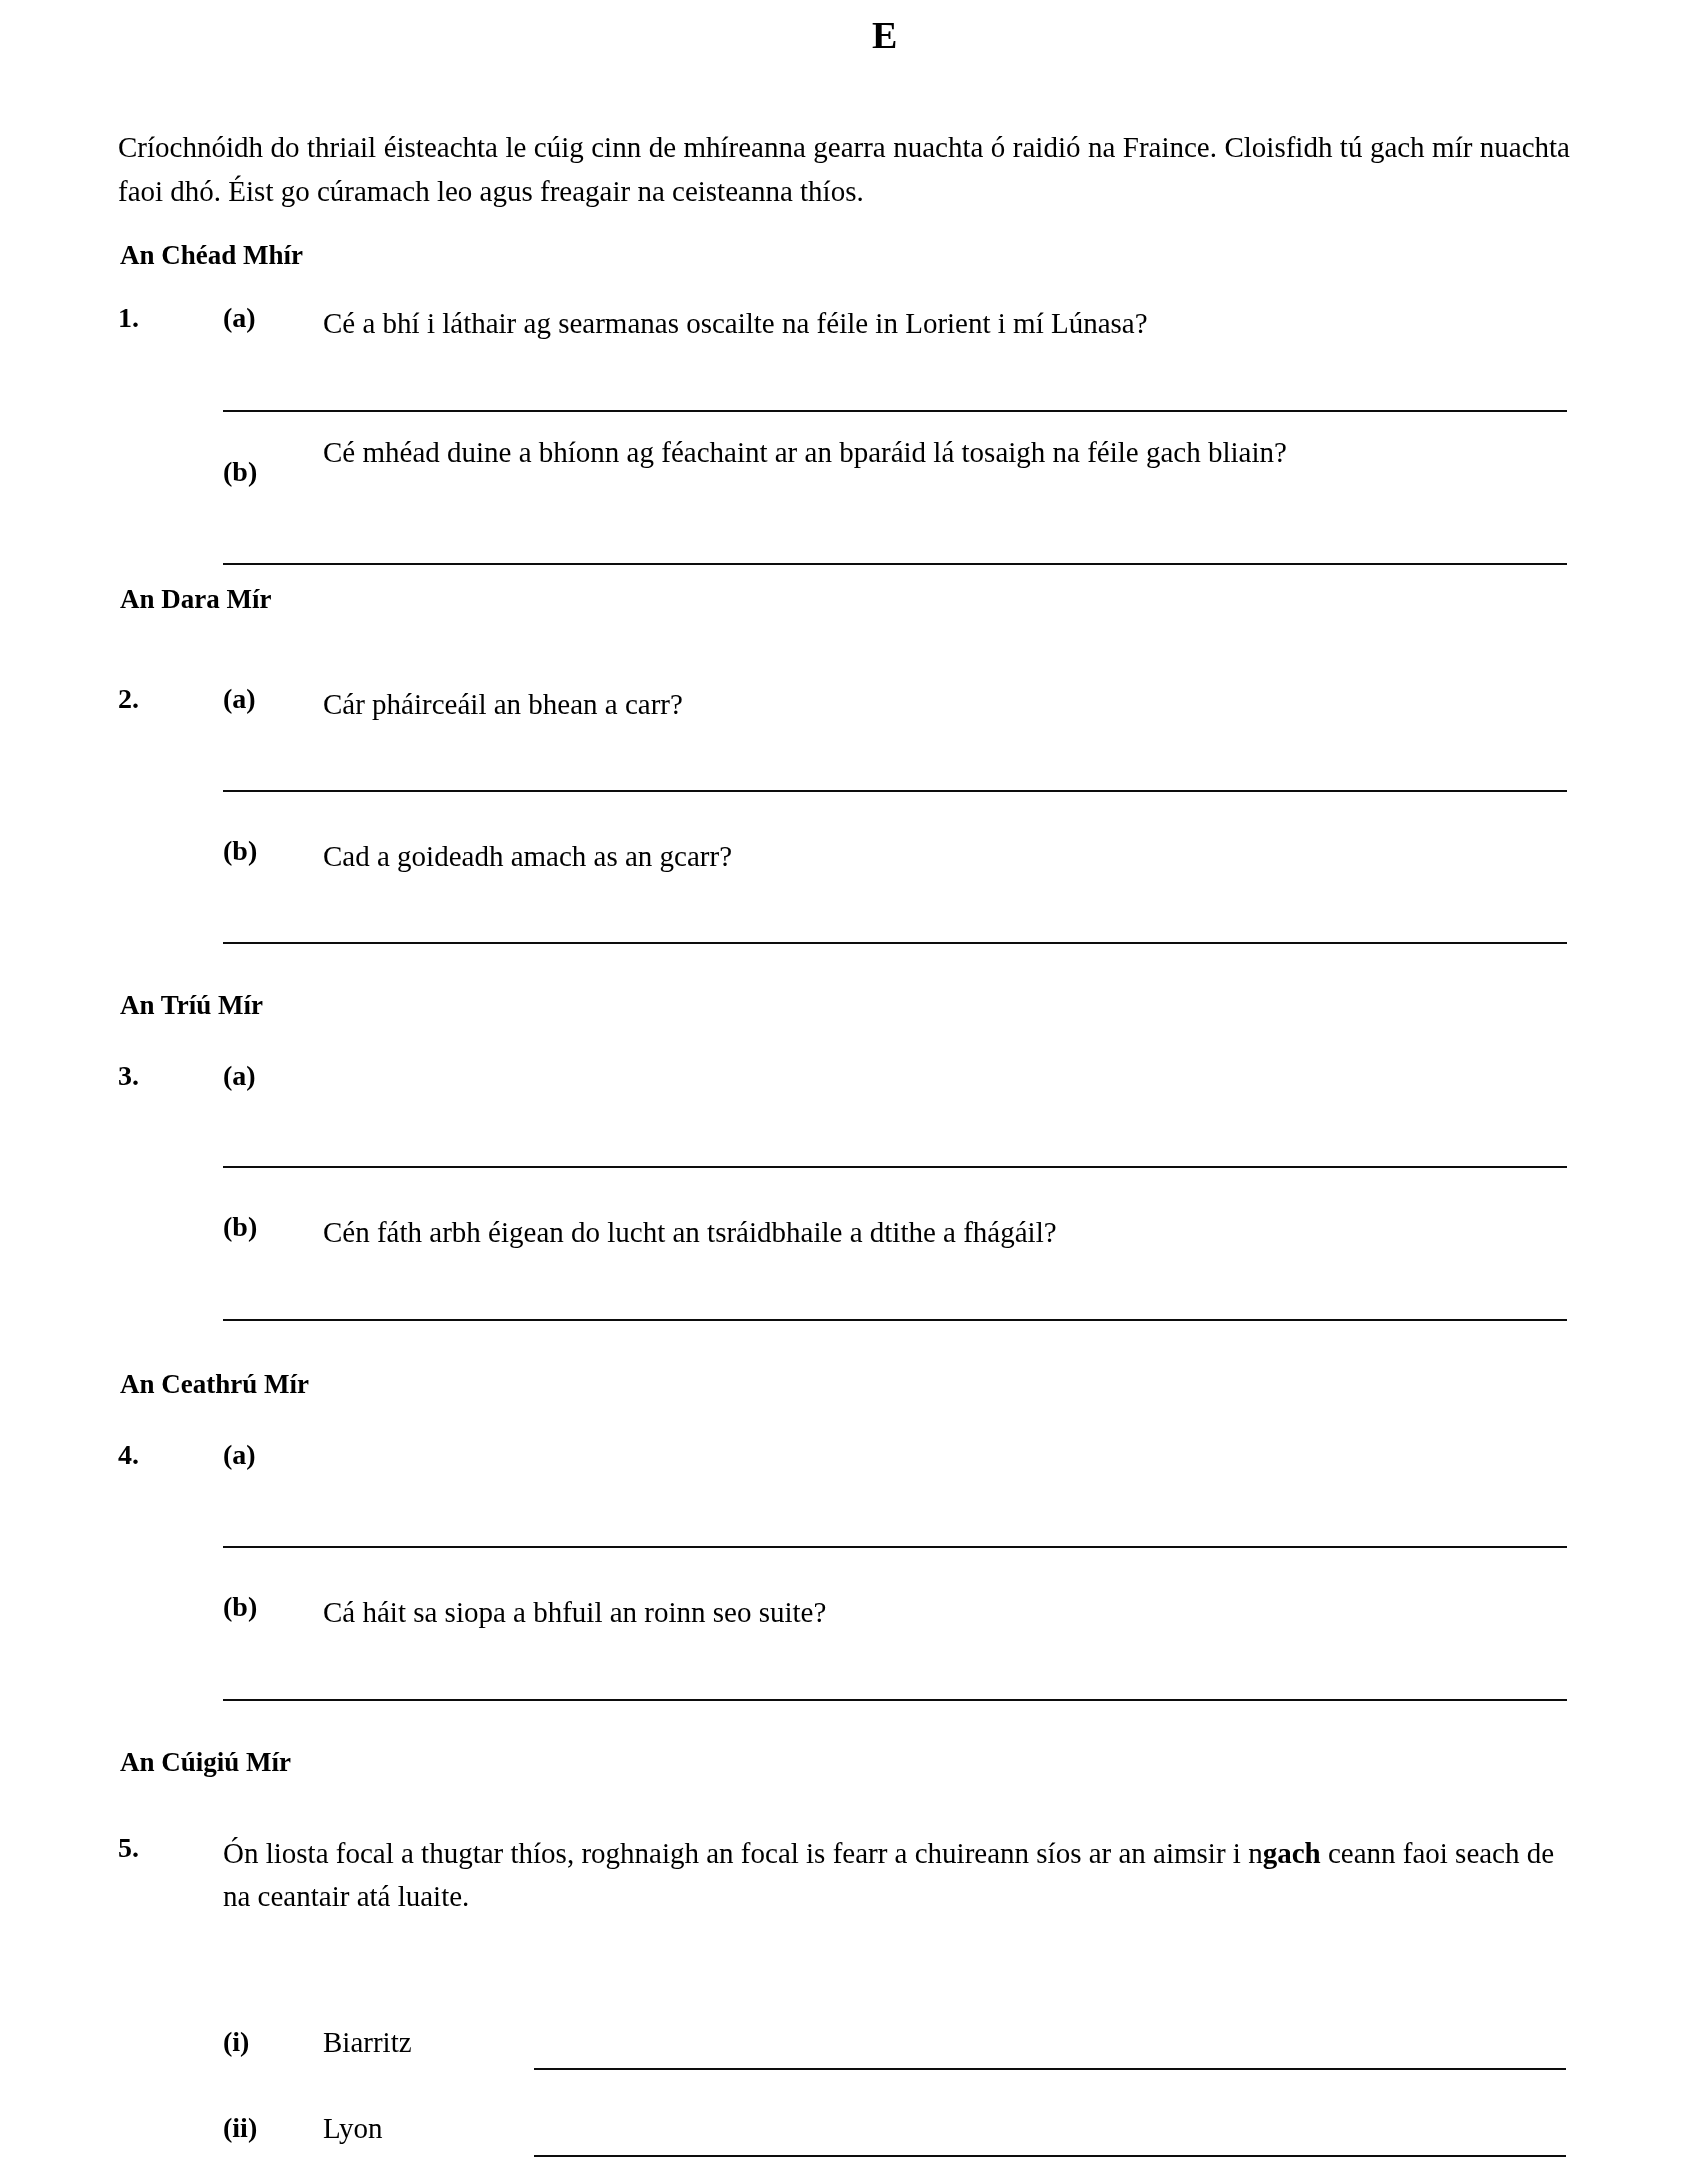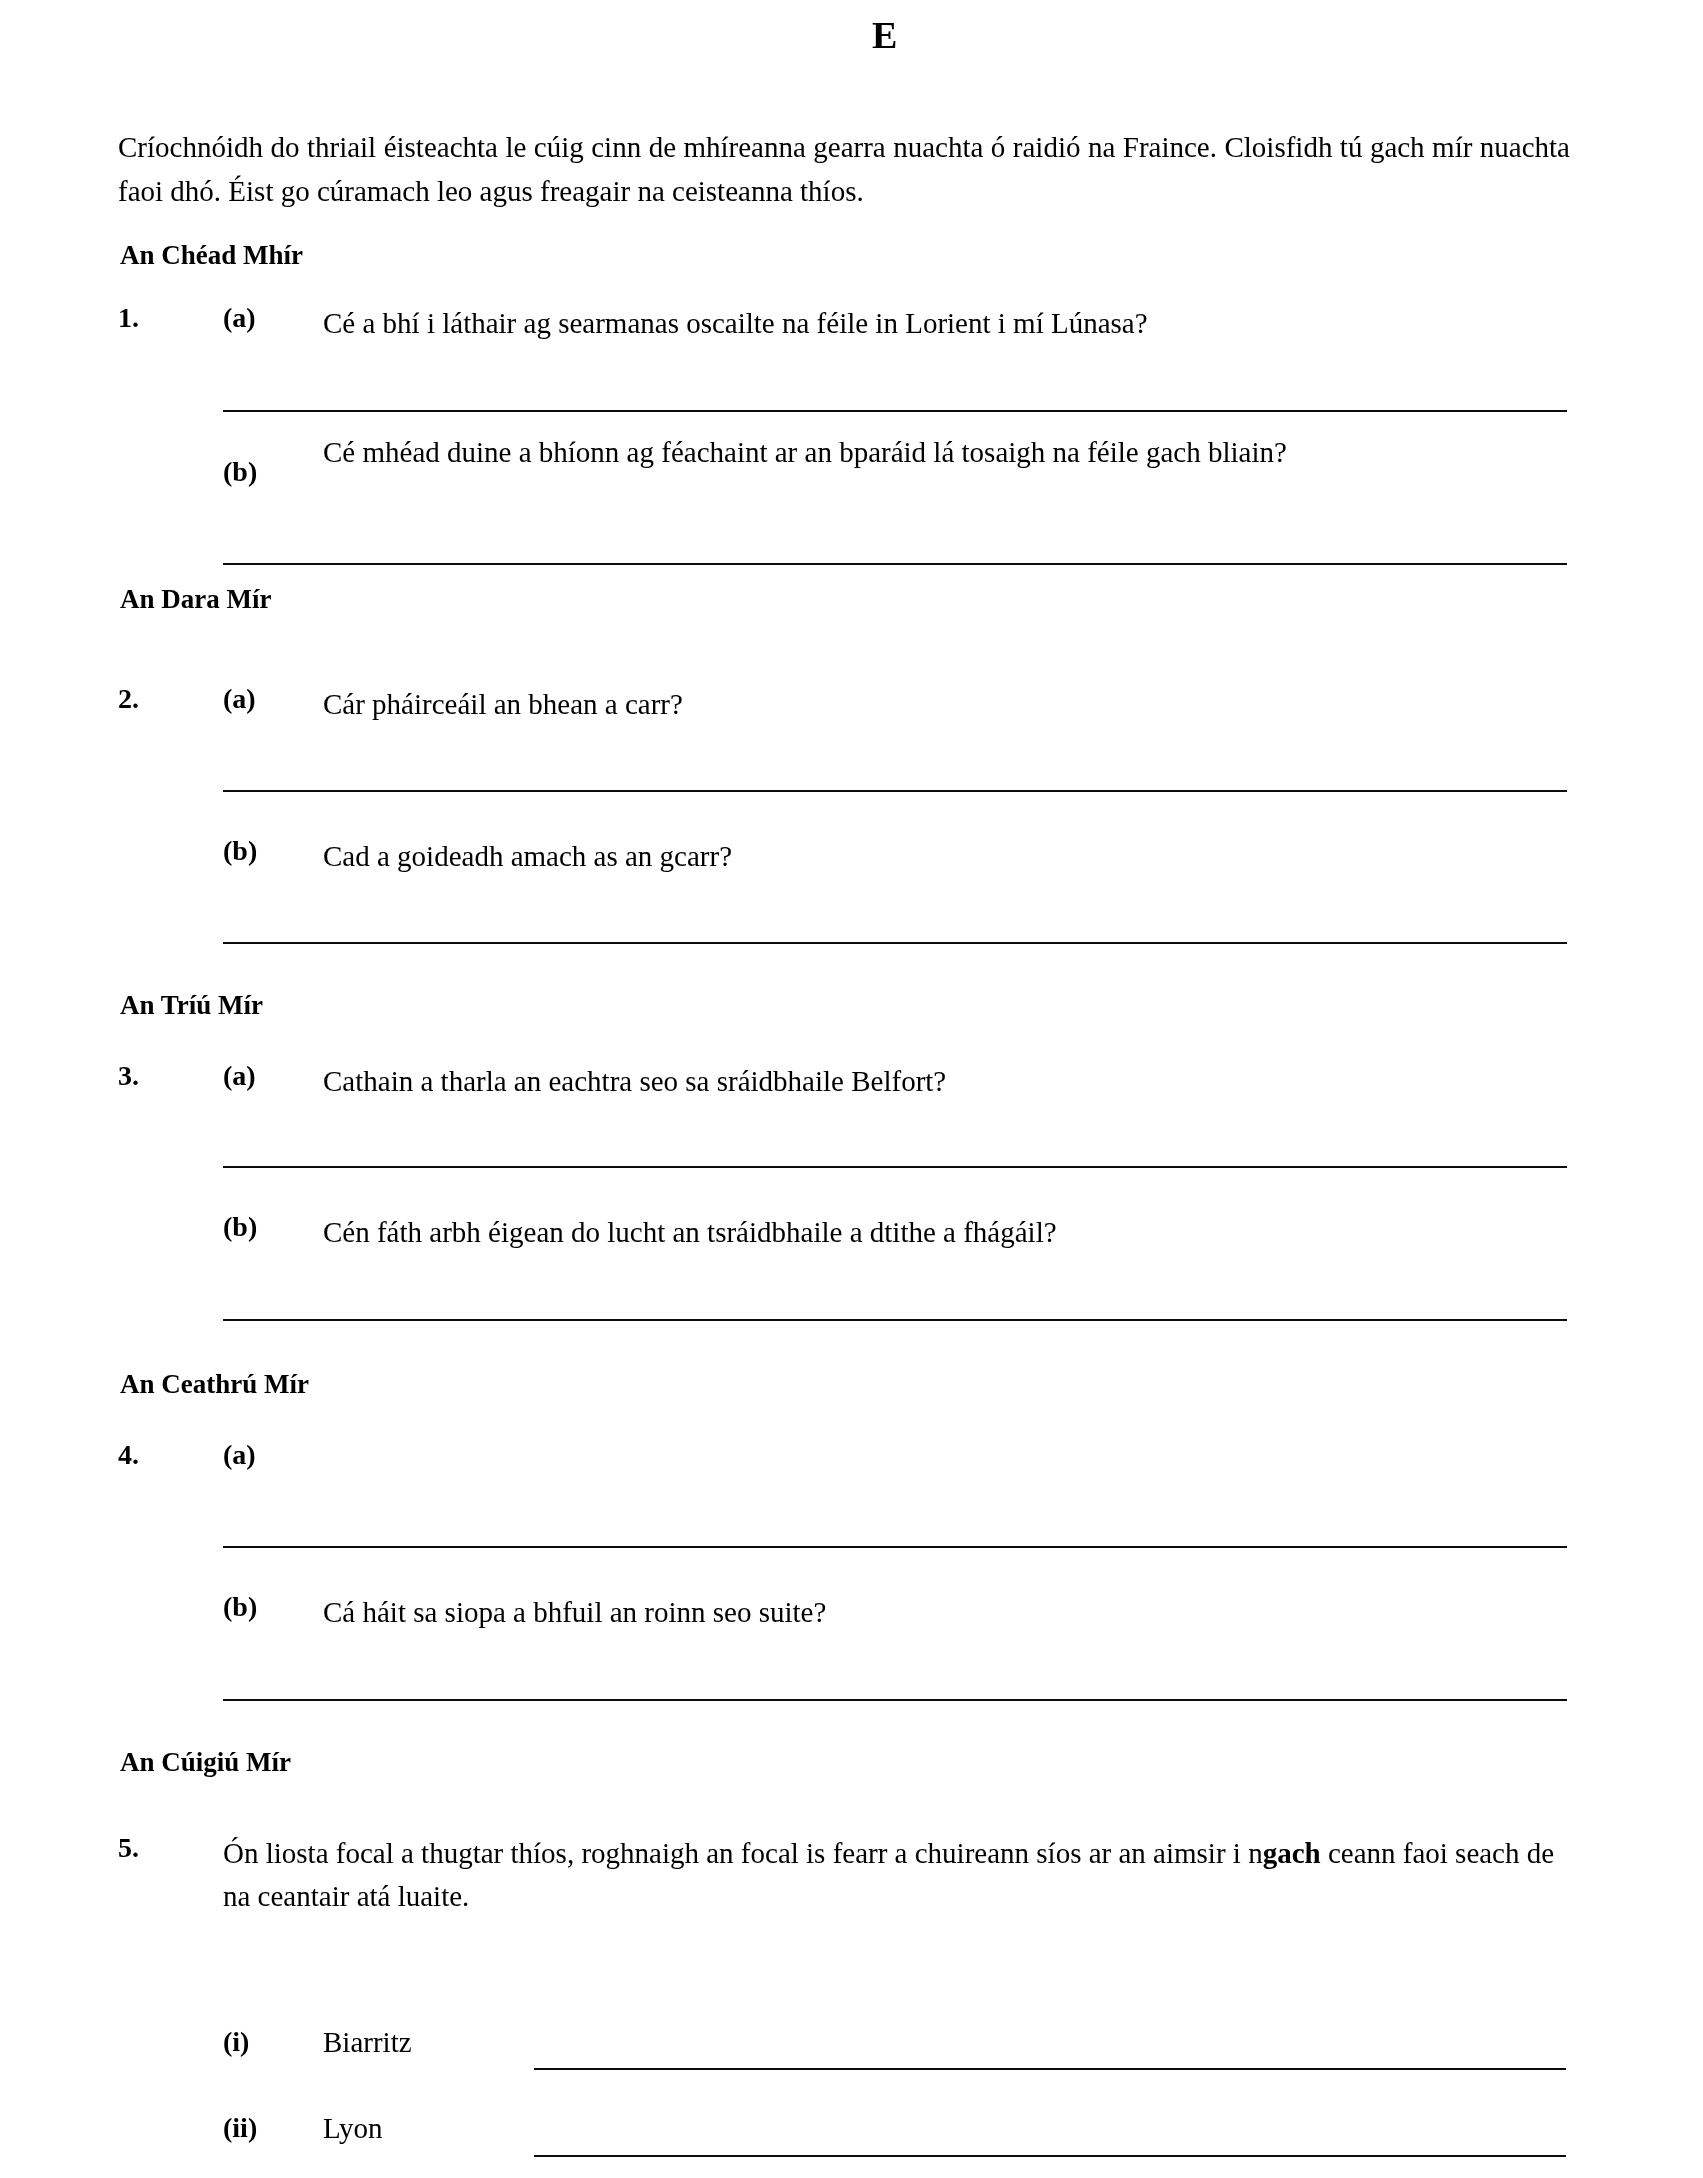--- a/index.html
+++ b/index.html
@@ -152,21 +152,20 @@
   <div class="qlabel" style="top:683px;">(a)</div>
   <div class="qtext" style="top:683px;">Cár pháirceáil an bhean a carr?</div>
   <div class="rule" style="top:790px;"></div>
   <div class="qlabel" style="top:835px;">(b)</div>
   <div class="qtext" style="top:835px;">Cad a goideadh amach as an gcarr?</div>
   <div class="rule" style="top:942px;"></div>
 
   <div class="sec-head" style="top:990px;">An Tríú Mír</div>
   <div class="qnum" style="top:1060px;">3.</div>
   <div class="qlabel" style="top:1060px;">(a)</div>
-  <div class="qtext" style="top:1060px;">Cathain a tharla an eachtra seo sa sráidbhaile Belfort?</div>
   <div class="rule" style="top:1166px;"></div>
   <div class="qlabel" style="top:1211px;">(b)</div>
   <div class="qtext" style="top:1211px;">Cén fáth arbh éigean do lucht an tsráidbhaile a dtithe a fhágáil?</div>
   <div class="rule" style="top:1319px;"></div>
 
   <div class="sec-head" style="top:1369px;">An Ceathrú Mír</div>
   <div class="qnum" style="top:1439px;">4.</div>
   <div class="qlabel" style="top:1439px;">(a)</div>
   <div class="rule" style="top:1546px;"></div>
   <div class="qlabel" style="top:1591px;">(b)</div>

